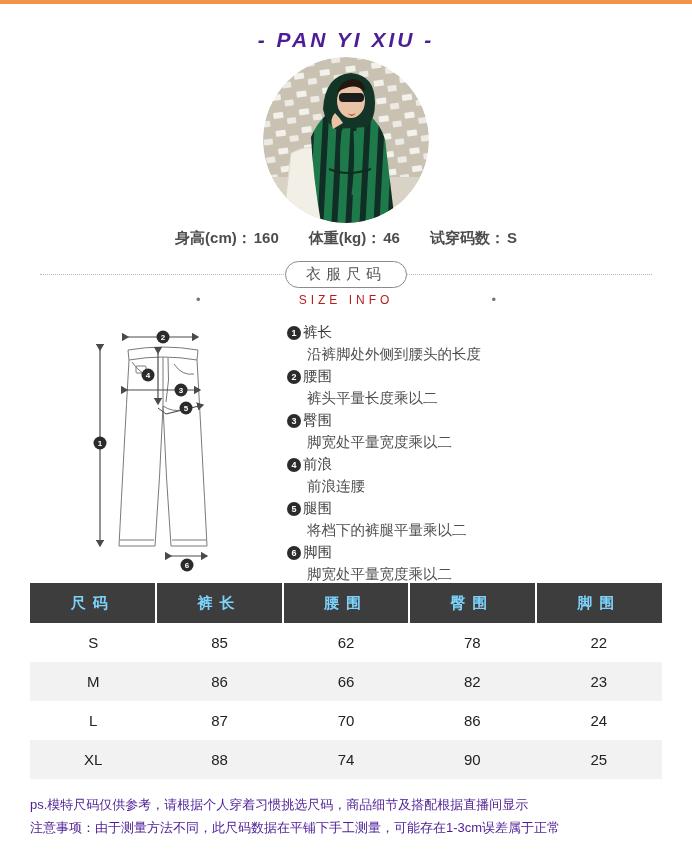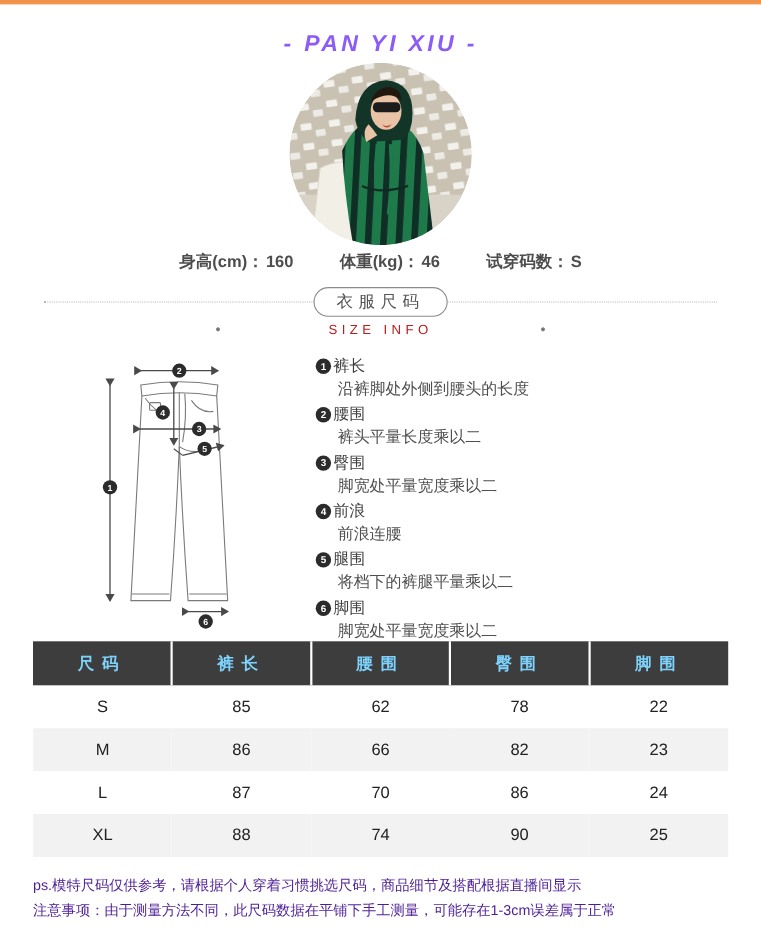--- a/index.html
+++ b/index.html
@@ -16,32 +16,32 @@
   
   .accent-bar-top {
     position: absolute; top: 0; left: 0; width: 692px; height: 4px;
     background: #F0944C;
   }
   
   .brand-title {
     position: absolute; top: 28px; left: 0; width: 692px;
     text-align: center;
     font-size: 21px; font-weight: bold; font-style: italic;
-    letter-spacing: 3px; color: #8b5cf6;
+    letter-spacing: 3px; color: #4c1d95;
   }
   
   .model-photo {
     position: absolute; top: 57px; left: 263px;
     width: 166px; height: 166px; border-radius: 50%;
     overflow: hidden;
   }
   
   .model-stats {
     position: absolute; top: 229px; left: 0; width: 692px;
-    display: flex; justify-content: center; gap: 42px;
+    display: flex; justify-content: center; gap: 30px;
     font-size: 15px; font-weight: bold; color: #4d4d4d;
   }
   .stat-pair { white-space: nowrap; }
   .stat-pair .val { margin-left: 2px; }
   
   .section-divider {
     position: absolute; top: 261px; left: 40px; width: 612px; height: 26px;
   }
   .dotted-line {
     position: absolute; top: 13px; left: 0; width: 100%; height: 0;

